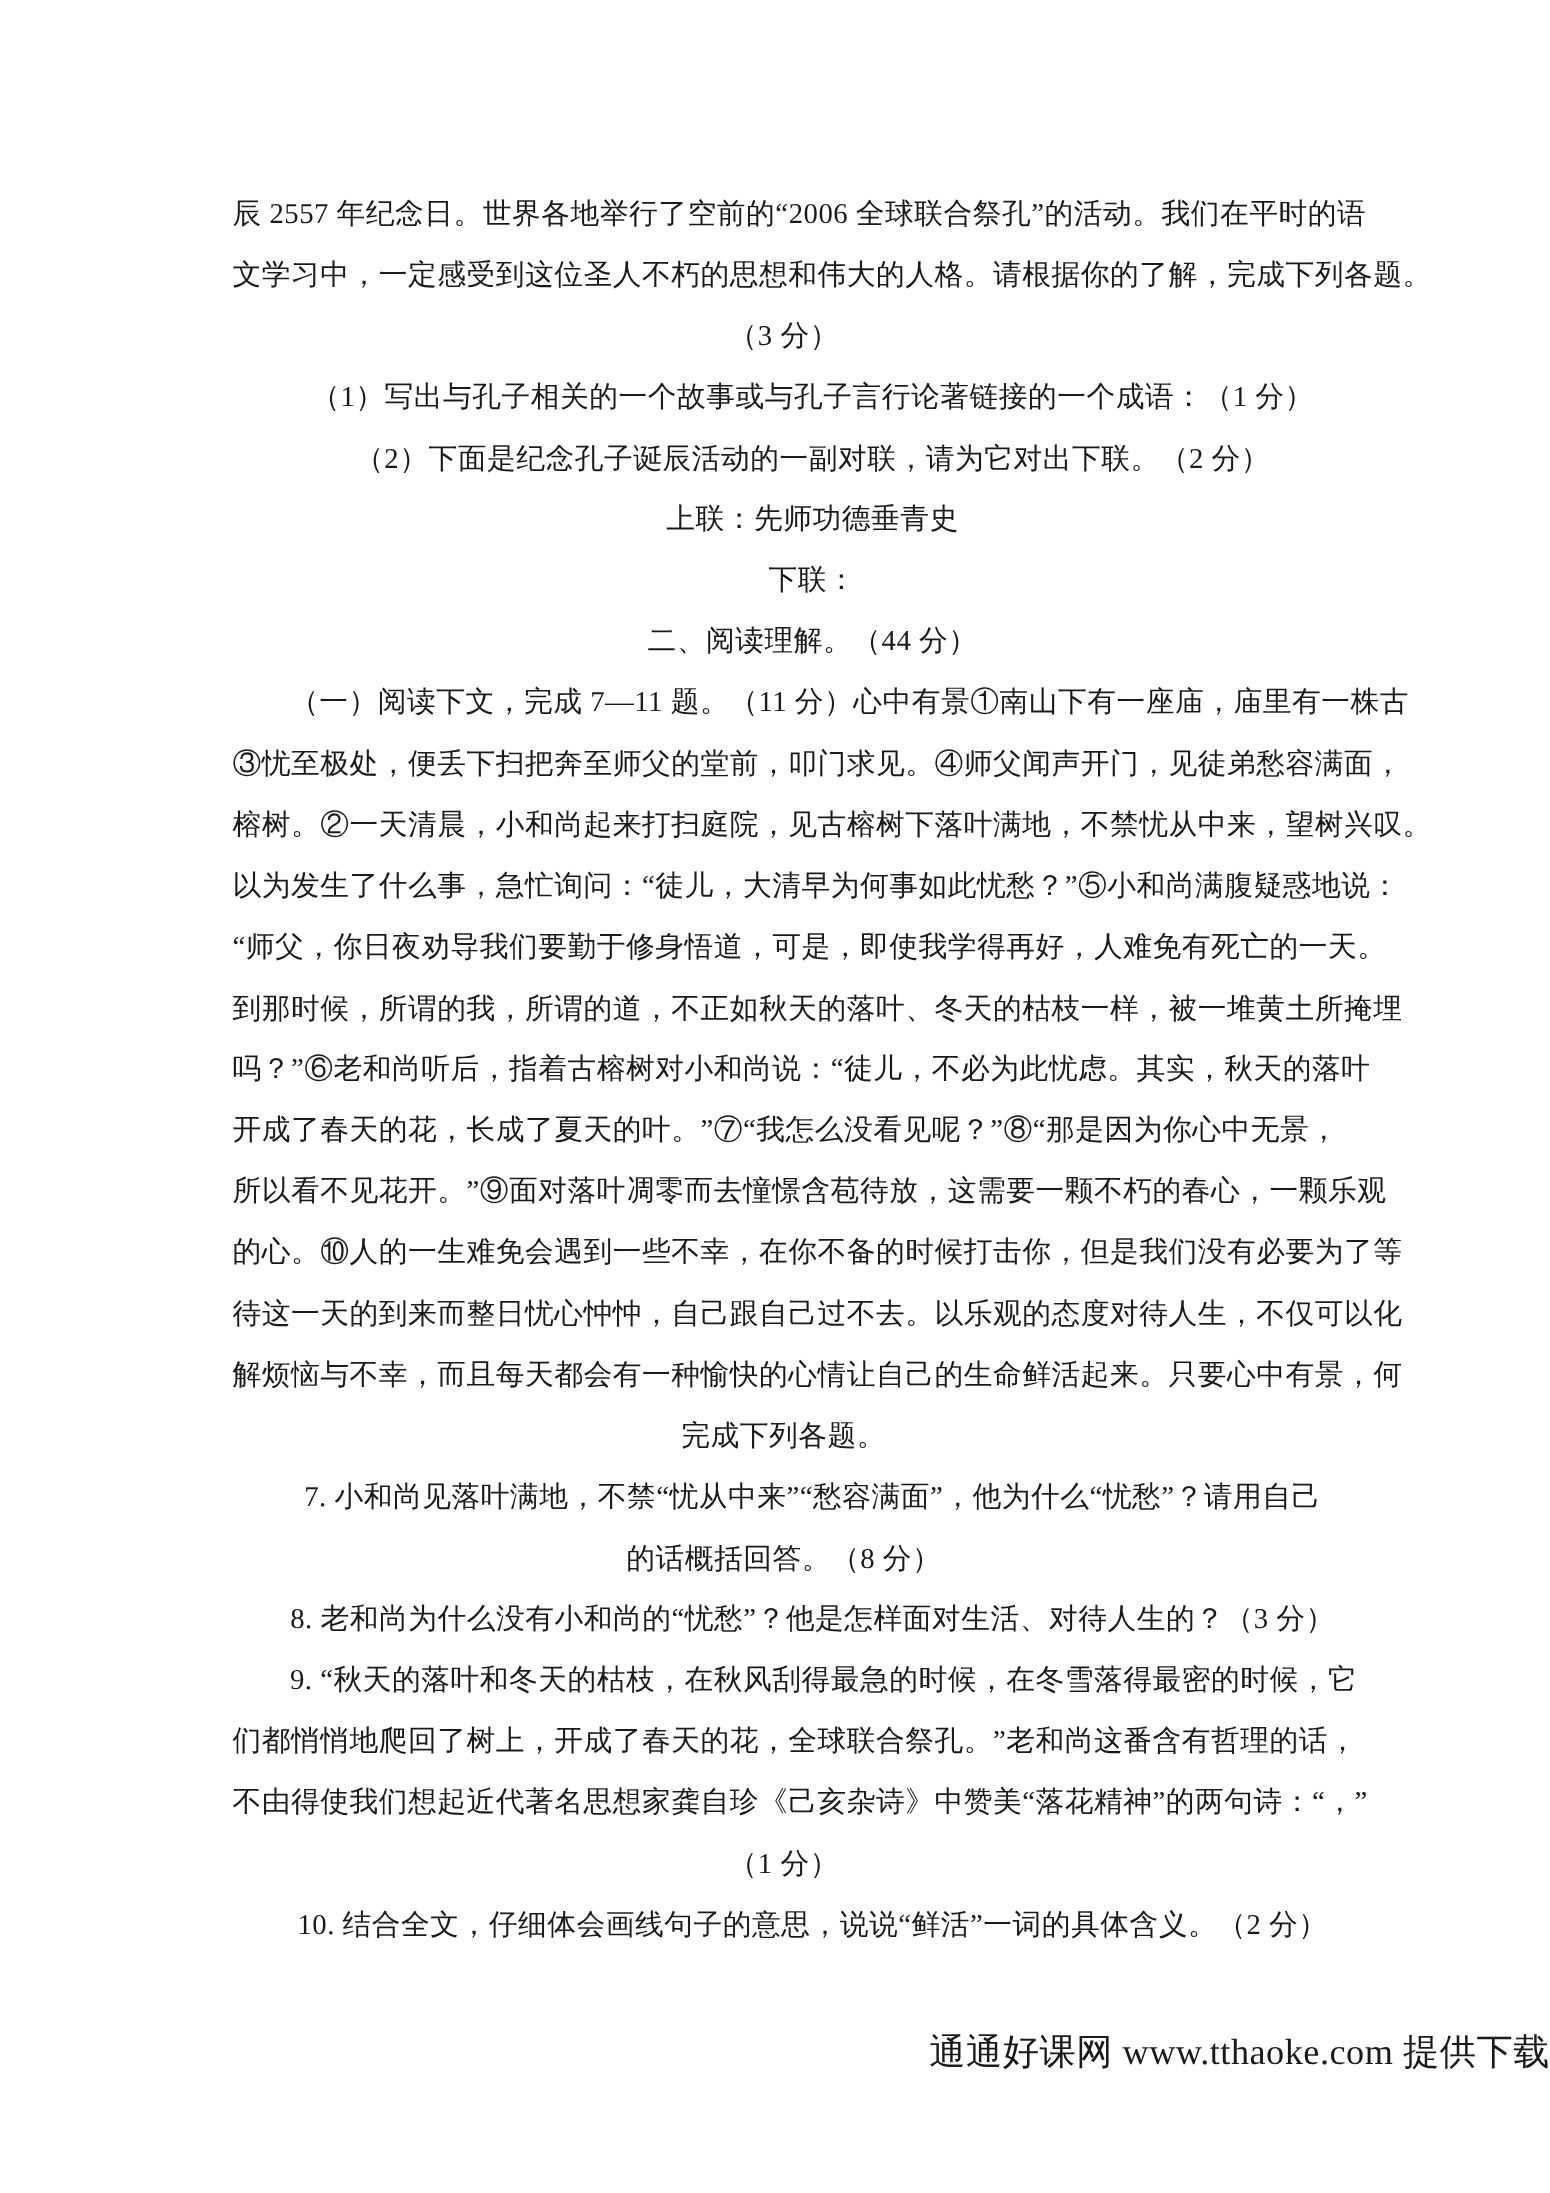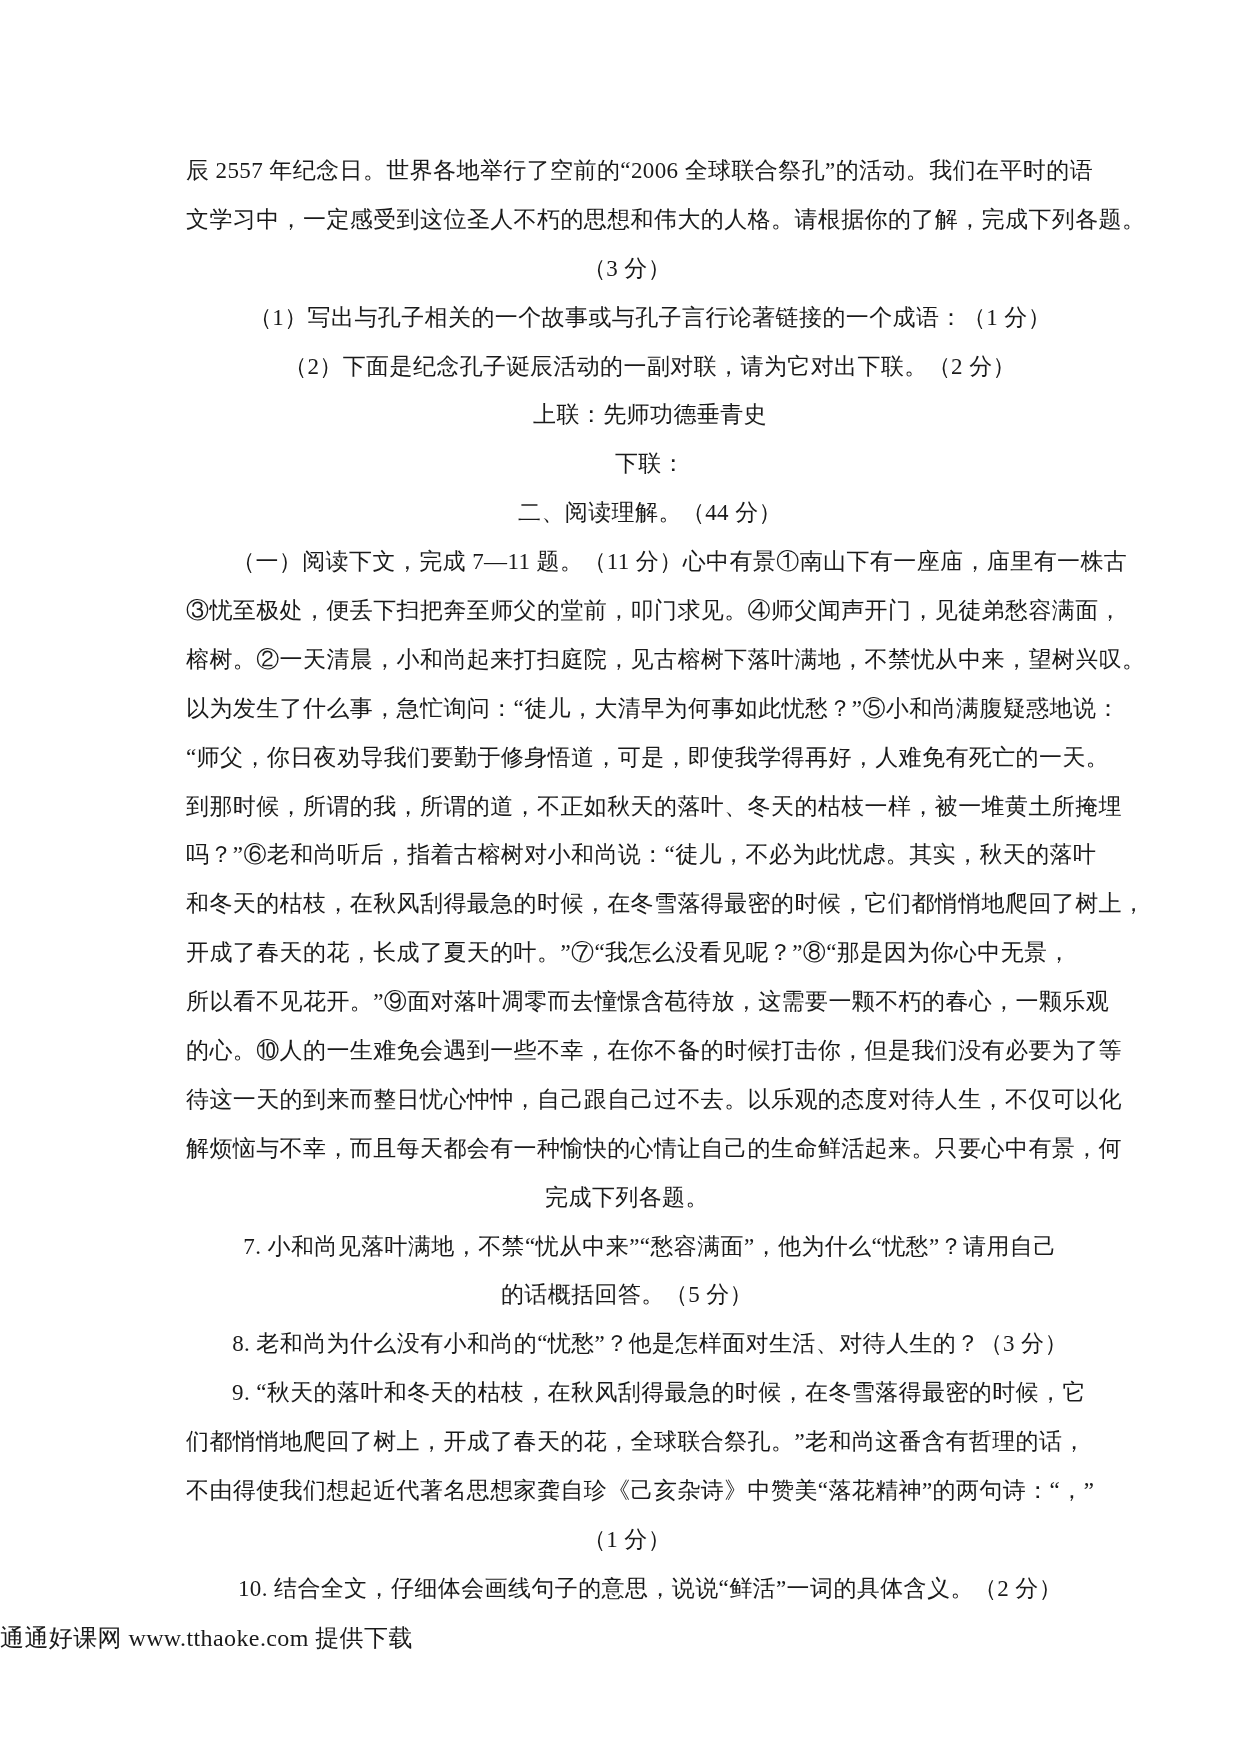--- a/index.html
+++ b/index.html
@@ -32,22 +32,22 @@
     color: #1a1a1a;
   }
   .line.indent {
     padding-left: 46px;
   }
   .page-footer {
     position: absolute;
     top: 1622px;
     left: 0;
     width: 100%;
-    text-align: left;
-    font-size: 24px;
+    text-align: right;
+    font-size: 29px;
     letter-spacing: 0.4px;
     color: #1a1a1a;
   }
 </style>
 </head>
 <body>
 
 <div class="page">
   <div class="text-block" id="body-lines">
       <div class="line">辰 2557 年纪念日。世界各地举行了空前的“2006 全球联合祭孔”的活动。我们在平时的语</div>
@@ -58,29 +58,28 @@
       <div class="line indent">上联：先师功德垂青史</div>
       <div class="line indent">下联：</div>
       <div class="line indent">二、阅读理解。（44 分）</div>
       <div class="line indent">（一）阅读下文，完成 7—11 题。（11 分）心中有景①南山下有一座庙，庙里有一株古</div>
       <div class="line">③忧至极处，便丢下扫把奔至师父的堂前，叩门求见。④师父闻声开门，见徒弟愁容满面，</div>
       <div class="line">榕树。②一天清晨，小和尚起来打扫庭院，见古榕树下落叶满地，不禁忧从中来，望树兴叹。</div>
       <div class="line">以为发生了什么事，急忙询问：“徒儿，大清早为何事如此忧愁？”⑤小和尚满腹疑惑地说：</div>
       <div class="line">“师父，你日夜劝导我们要勤于修身悟道，可是，即使我学得再好，人难免有死亡的一天。</div>
       <div class="line">到那时候，所谓的我，所谓的道，不正如秋天的落叶、冬天的枯枝一样，被一堆黄土所掩埋</div>
       <div class="line">吗？”⑥老和尚听后，指着古榕树对小和尚说：“徒儿，不必为此忧虑。其实，秋天的落叶</div>
-      <div class="line">和冬天的枯枝，在秋风刮得最急的时候，在冬雪落得最密的时候，它们都悄悄地爬回了树上，</div>
       <div class="line">开成了春天的花，长成了夏天的叶。”⑦“我怎么没看见呢？”⑧“那是因为你心中无景，</div>
       <div class="line">所以看不见花开。”⑨面对落叶凋零而去憧憬含苞待放，这需要一颗不朽的春心，一颗乐观</div>
       <div class="line">的心。⑩人的一生难免会遇到一些不幸，在你不备的时候打击你，但是我们没有必要为了等</div>
       <div class="line">待这一天的到来而整日忧心忡忡，自己跟自己过不去。以乐观的态度对待人生，不仅可以化</div>
       <div class="line">解烦恼与不幸，而且每天都会有一种愉快的心情让自己的生命鲜活起来。只要心中有景，何</div>
       <div class="line">完成下列各题。</div>
       <div class="line indent">7. 小和尚见落叶满地，不禁“忧从中来”“愁容满面”，他为什么“忧愁”？请用自己</div>
-      <div class="line">的话概括回答。（5 分）</div>
+      <div class="line">的话概括回答。（8 分）</div>
       <div class="line indent">8. 老和尚为什么没有小和尚的“忧愁”？他是怎样面对生活、对待人生的？（3 分）</div>
       <div class="line indent">9. “秋天的落叶和冬天的枯枝，在秋风刮得最急的时候，在冬雪落得最密的时候，它</div>
       <div class="line">们都悄悄地爬回了树上，开成了春天的花，全球联合祭孔。”老和尚这番含有哲理的话，</div>
       <div class="line">不由得使我们想起近代著名思想家龚自珍《己亥杂诗》中赞美“落花精神”的两句诗：“，”</div>
       <div class="line">（1 分）</div>
       <div class="line indent">10. 结合全文，仔细体会画线句子的意思，说说“鲜活”一词的具体含义。（2 分）</div>
     </div>
   <div class="page-footer">
     <span>通通好课网  www.tthaoke.com 提供下载</span>
   </div>

